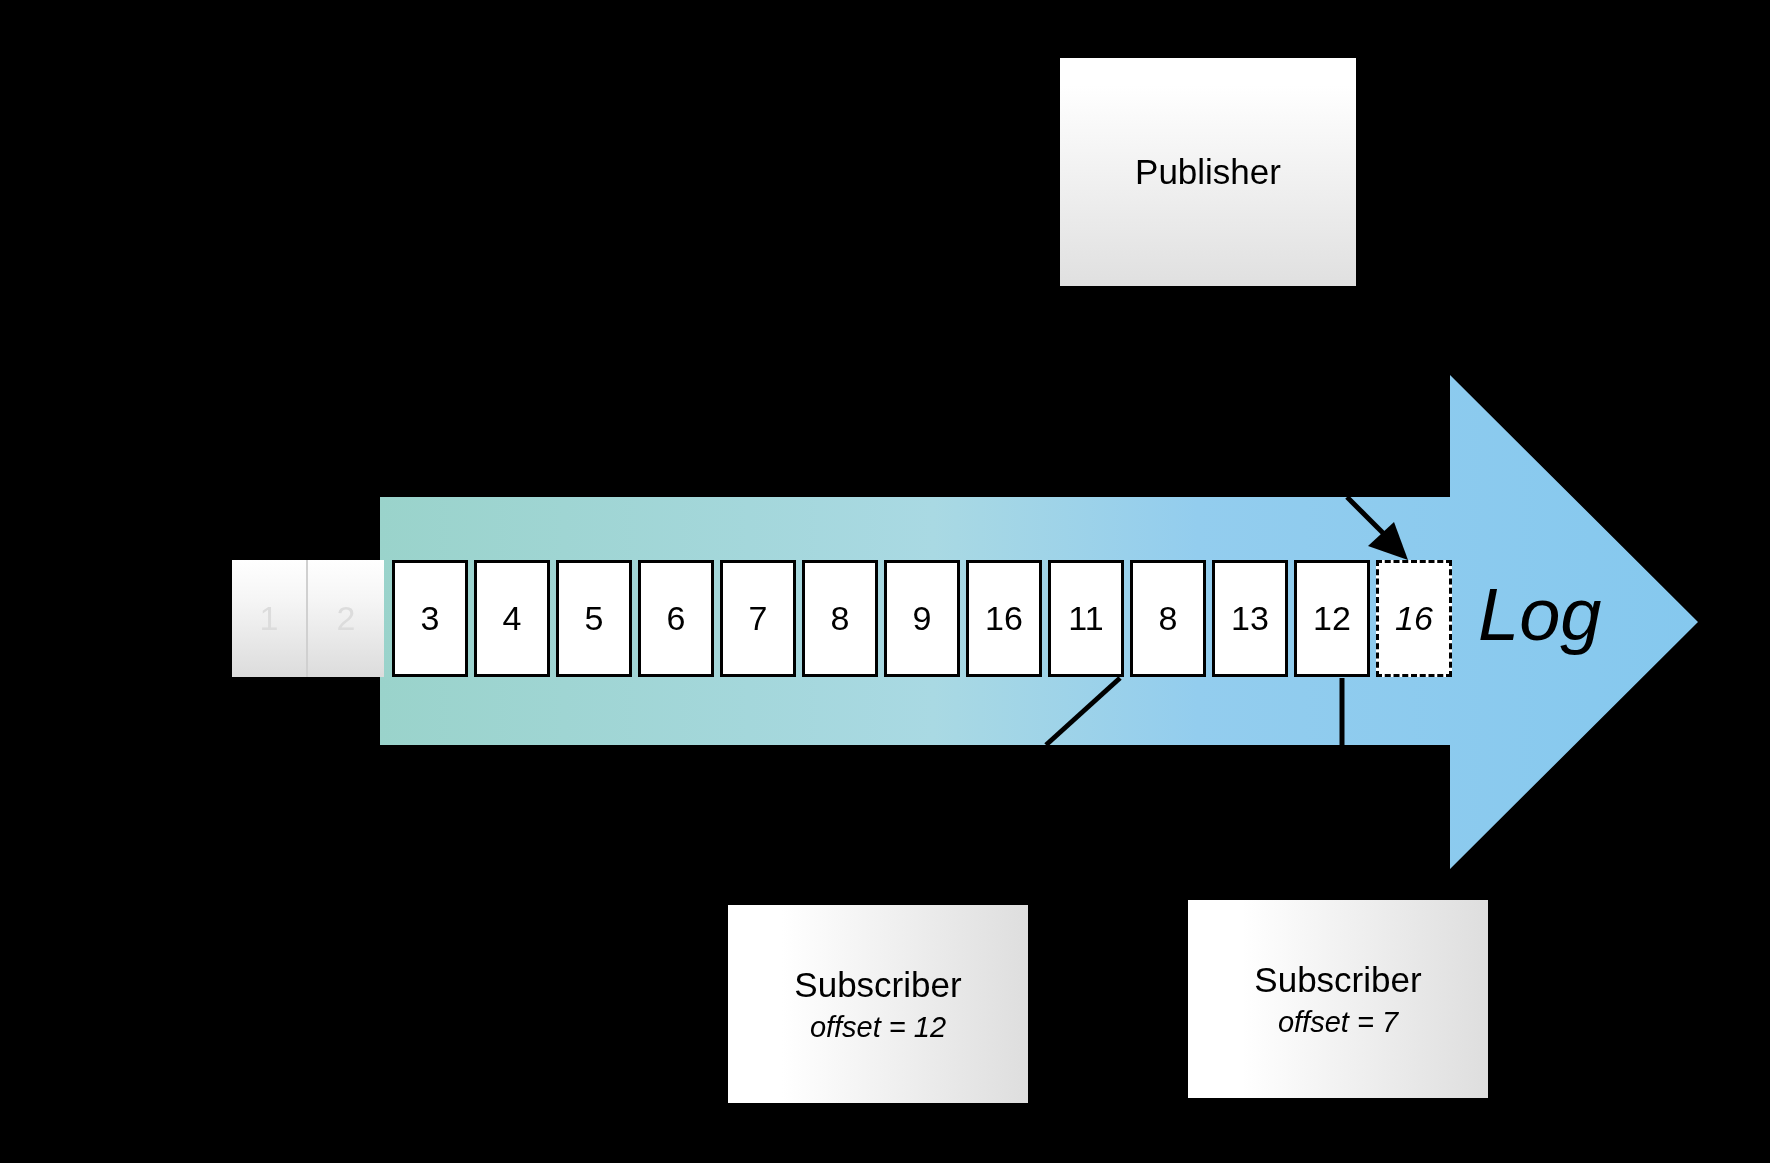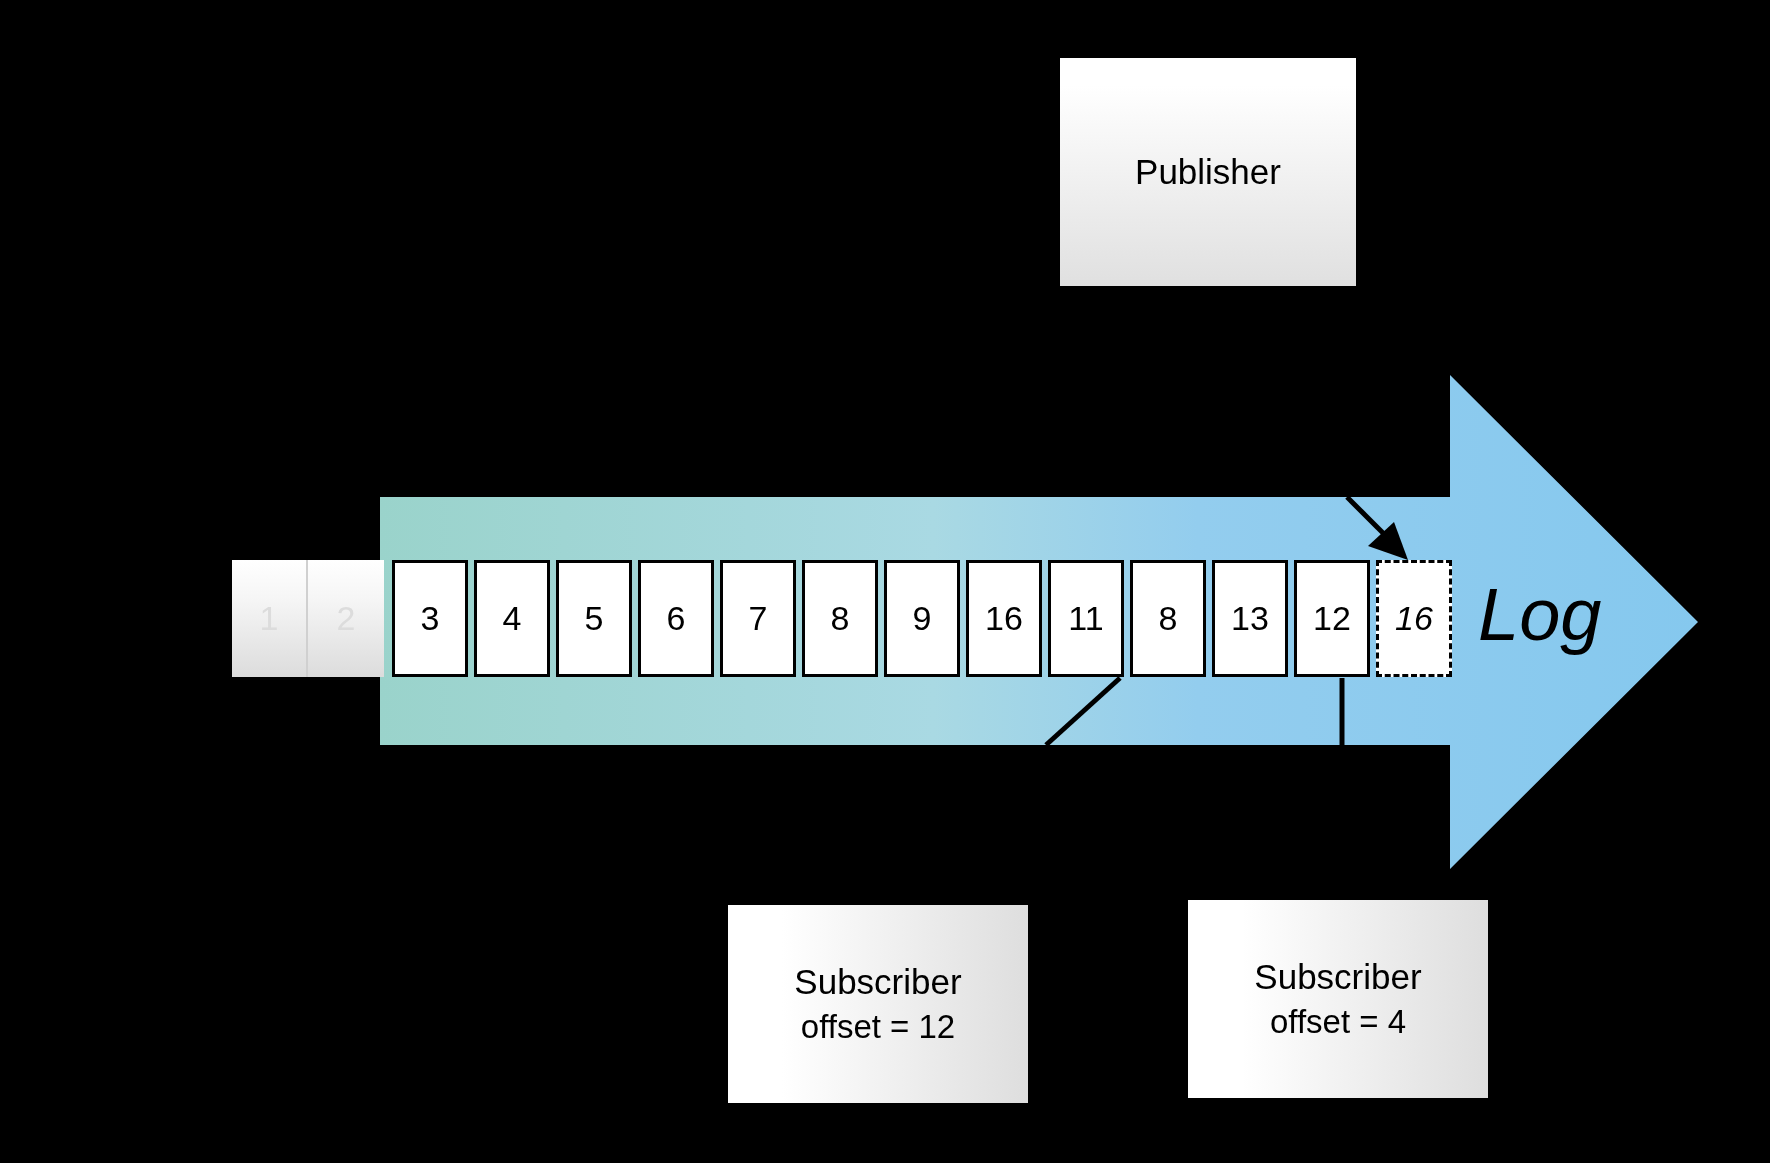--- a/index.html
+++ b/index.html
@@ -29,21 +29,22 @@
     justify-content: center;
     color: #000000;
     line-height: 1.32;
     text-align: center;
   }
   .node-box .title {
     font-size: 35px;
     font-style: normal;
   }
   .node-box .sub {
-    font-size: 33px;
+    font-size: 29px;
+    font-style: italic;
   }
 
   #publisher-box {
     left: 1060px;
     top: 58px;
     width: 296px;
     height: 228px;
     background: linear-gradient(to bottom, #ffffff 0%, #ffffff 12%, #e0e0e0 100%);
   }
 
@@ -186,16 +187,16 @@
     <div class="title">Publisher</div>
   </div>
 
   <div id="subscriber-box-1" class="node-box">
     <div class="title">Subscriber</div>
     <div class="sub">offset = 12</div>
   </div>
 
   <div id="subscriber-box-2" class="node-box">
     <div class="title">Subscriber</div>
-    <div class="sub">offset = 4</div>
+    <div class="sub">offset = 7</div>
   </div>
 
 </div>
 
 </body></html>

